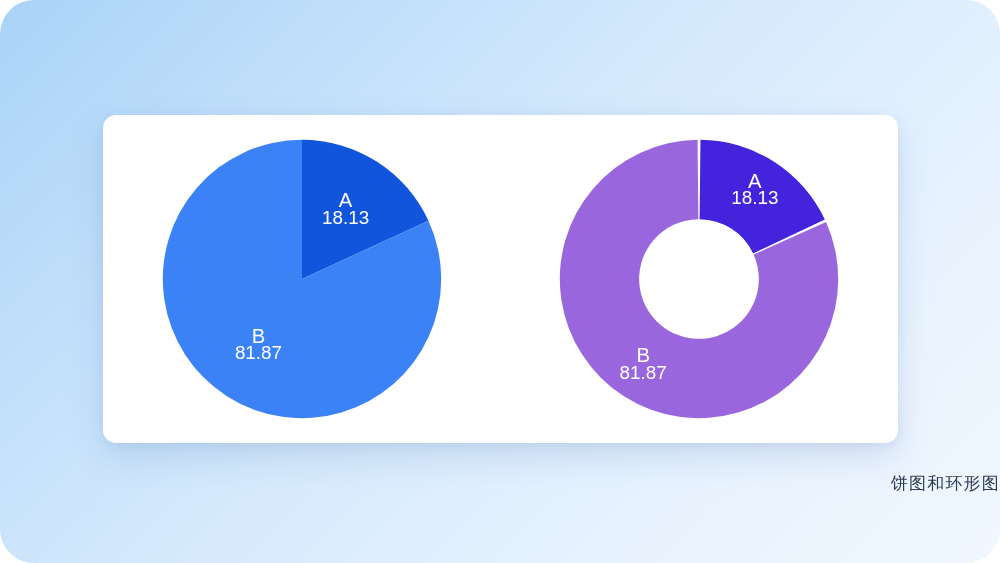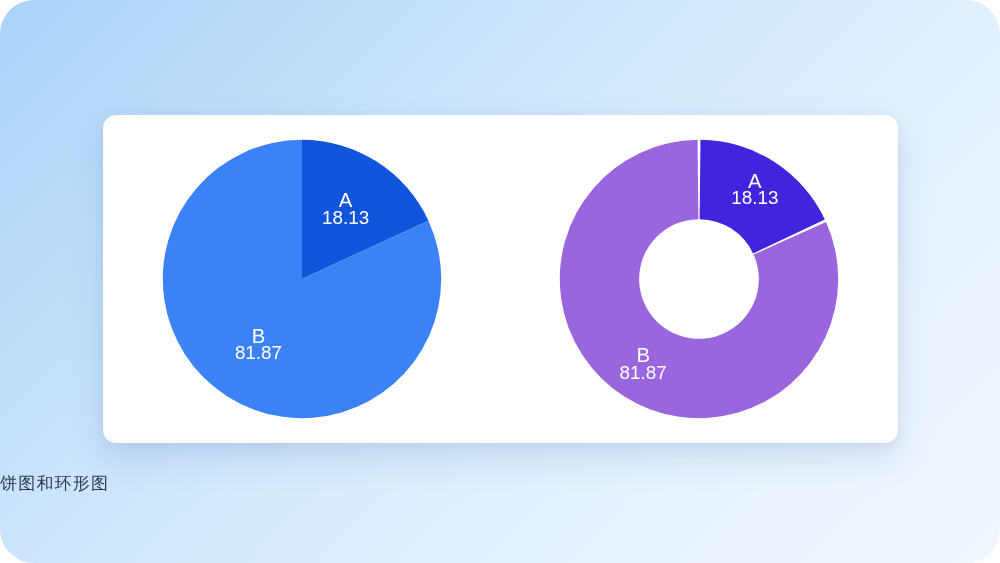--- a/index.html
+++ b/index.html
@@ -73,21 +73,21 @@
   }
   .slice-label-name  { font-size: 7px; }
   .slice-label-value { font-size: 6.5px; }
 
   
   #figure-caption {
     position: absolute;
     left: 0;
     top: 472px;
     width: 1000px;
-    text-align: left;
+    text-align: right;
     font-size: 17px;
     color: #2d3c52;
     letter-spacing: 1.2px;
     font-family: "Liberation Sans", "DejaVu Sans", sans-serif;
   }
 </style>
 </head>
 <body>
 
 <div id="app-canvas">

